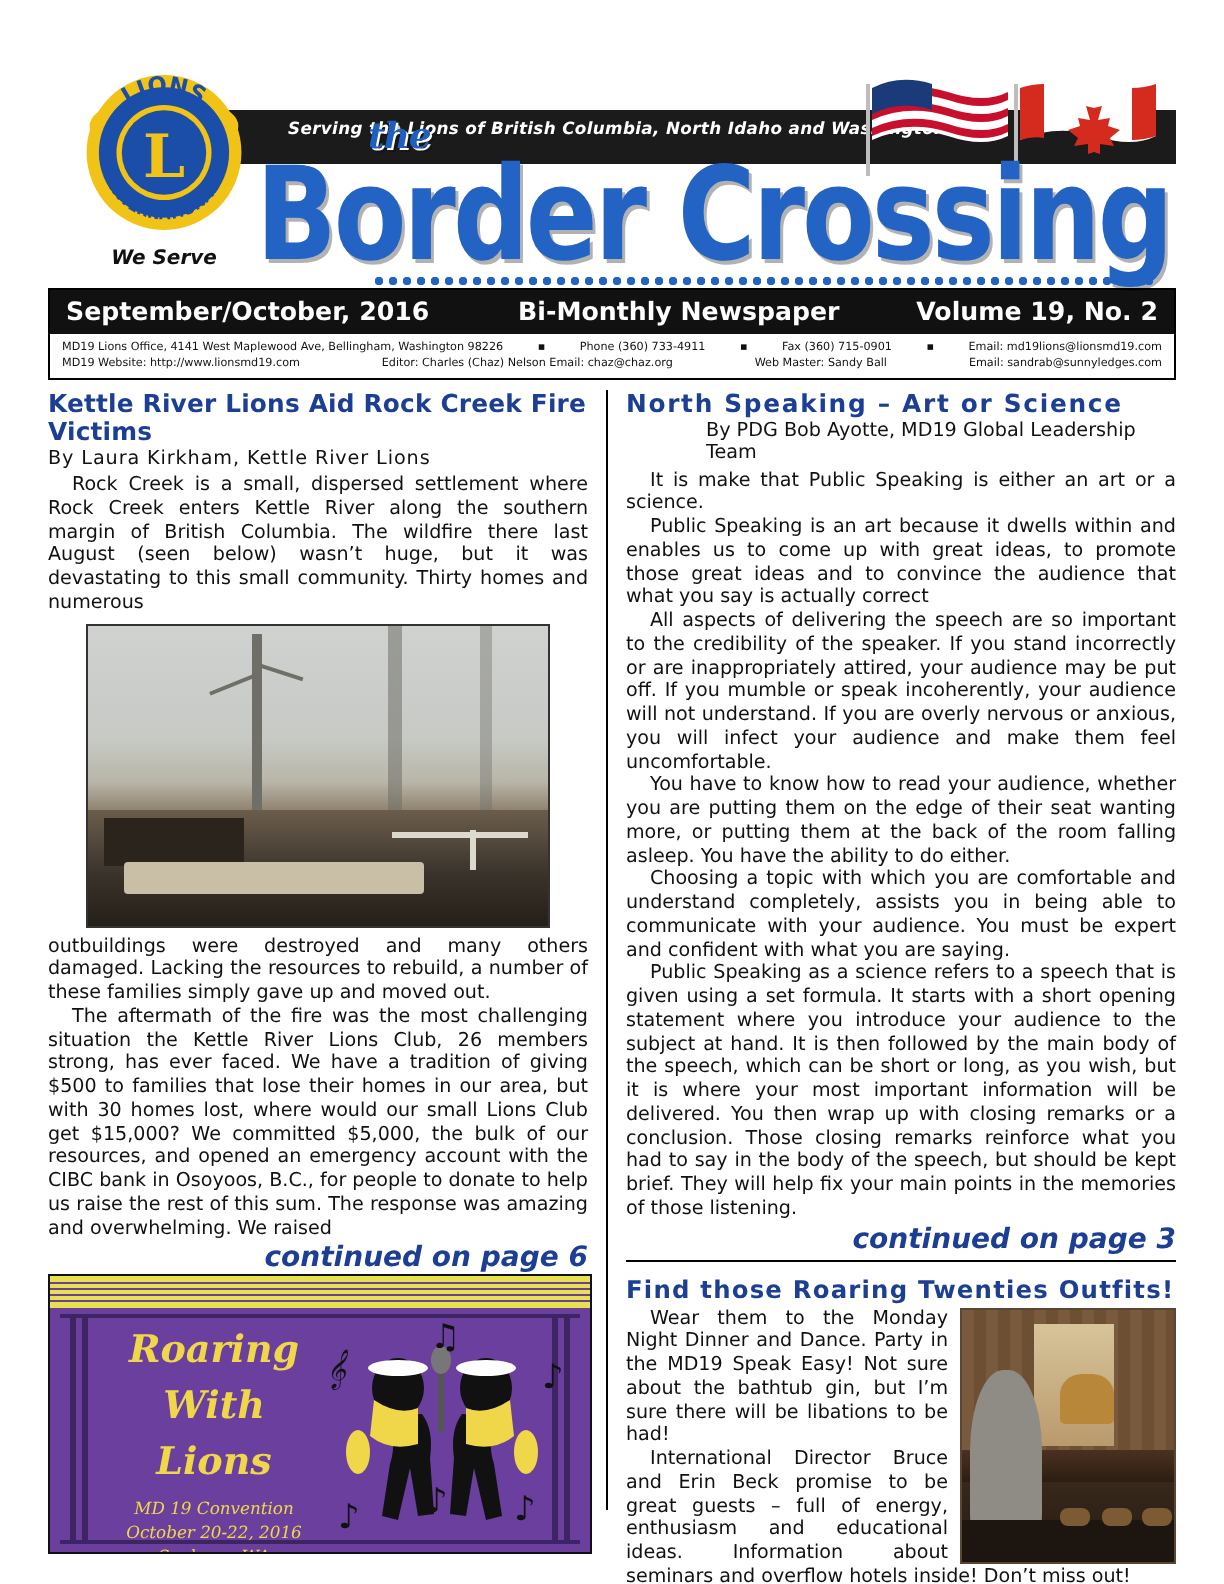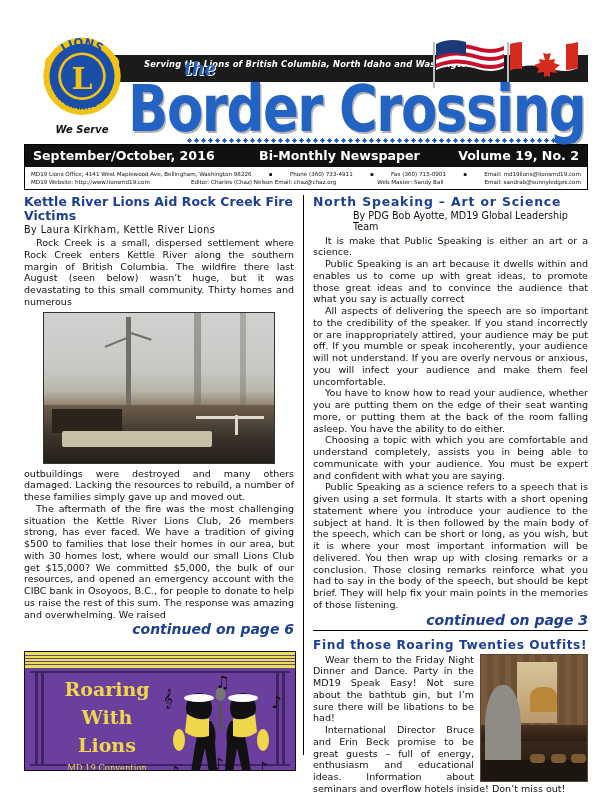--- a/index.html
+++ b/index.html
@@ -118,23 +118,24 @@
     position:absolute; bottom:44px; right:10px; width:68px; height:3px;
     background:#ddd9cf;
   }
   .pf-post {
     position:absolute; bottom:28px; right:36px; width:3px; height:20px;
     background:#ddd9cf;
   }
 
   
   .ad {
-    margin-top: 14px; width: 272px; height: 120px;
+    margin-top: 0; width: 272px; height: 140px;
     border: 1.5px solid #111; position: relative; overflow: hidden;
     background: #6b3f9e;
+    font-style: italic;
   }
   .ad-music {
     position: absolute; left:0; right:0; top:0; height: 16px;
     background: #e8e14e; overflow: hidden;
   }
   .ad-staff { position:absolute; left:0; right:0; background:#6b3f9e; height:1px; }
   .ad-frame {
     position: absolute; left: 5px; top: 19px; right: 5px; bottom: 4px;
     border-top: 2px solid #3f2463; border-bottom: 2px solid #3f2463;
   }
@@ -370,18 +371,18 @@
           <div class="pb-wall"></div>
           <div class="pb-alcove"></div>
           <div class="pb-statue"></div>
           <div class="pb-counter"></div>
           <div class="pb-lion"></div>
           <div class="pb-floor"></div>
           <div class="pb-stool" style="left:46%;"></div>
           <div class="pb-stool" style="left:66%;"></div>
           <div class="pb-stool" style="left:85%;"></div>
         </div>
-        <p class="body">Wear them to the Friday Night Dinner and Dance. Party in the MD19 Speak Easy!  Not sure about the bathtub gin, but I’m sure there will be libations to be had!</p>
+        <p class="body">Wear them to the Monday Night Dinner and Dance. Party in the MD19 Speak Easy!  Not sure about the bathtub gin, but I’m sure there will be libations to be had!</p>
         <p class="body">International Director Bruce and Erin Beck promise to be great guests – full of energy, enthusiasm and educational ideas. Information about seminars and overflow hotels inside! Don’t miss out!</p>
       </div>
     </div>
   </div>
 </div>
 
 </body></html>

